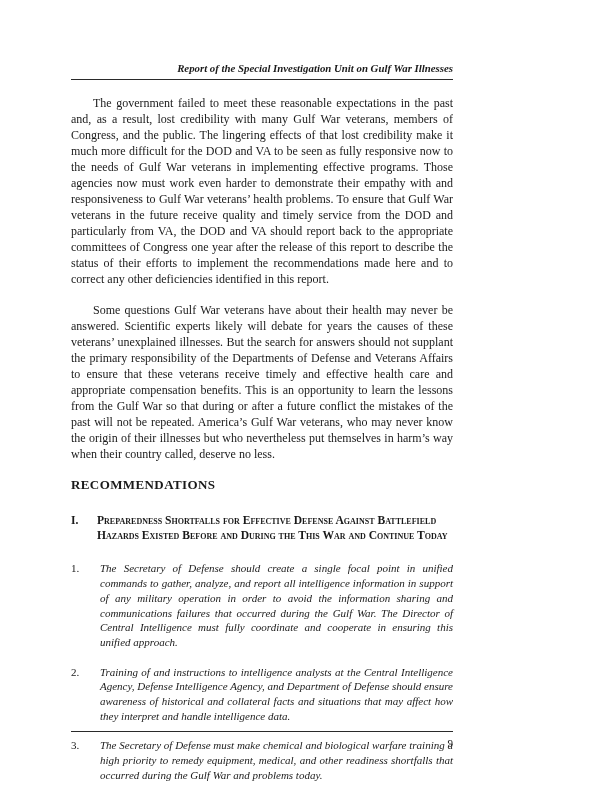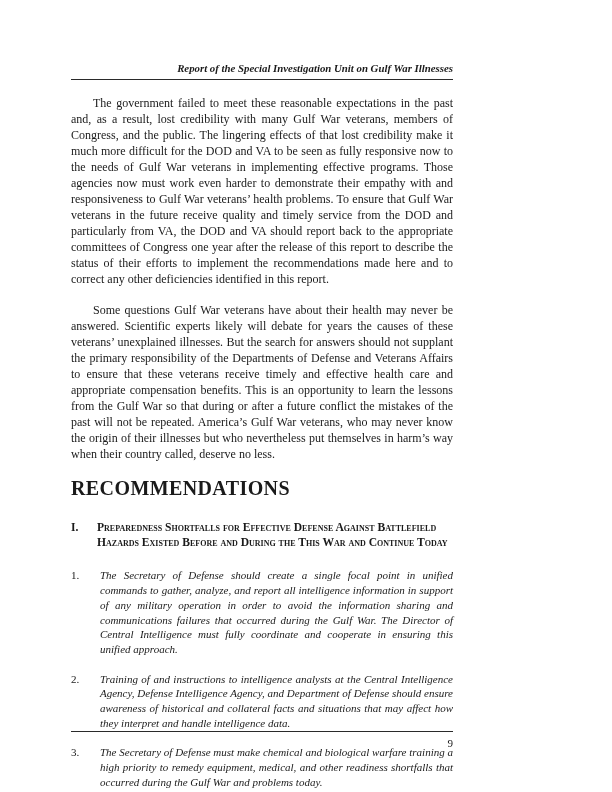--- a/index.html
+++ b/index.html
@@ -34,21 +34,21 @@
   
   p.body-para {
     font-size: 12px;
     line-height: 16px;
     text-align: justify;
     text-indent: 22px;
     margin-bottom: 15px;
   }
   
   .recs-heading {
-    font-size: 20px;
+    font-size: 13px;
     font-weight: bold;
     letter-spacing: 0.4px;
     margin: 8px 0 20px 0;
   }
   
   .section-head {
     display: flex;
     font-weight: bold;
     font-size: 11.6px;
     line-height: 15.2px;

